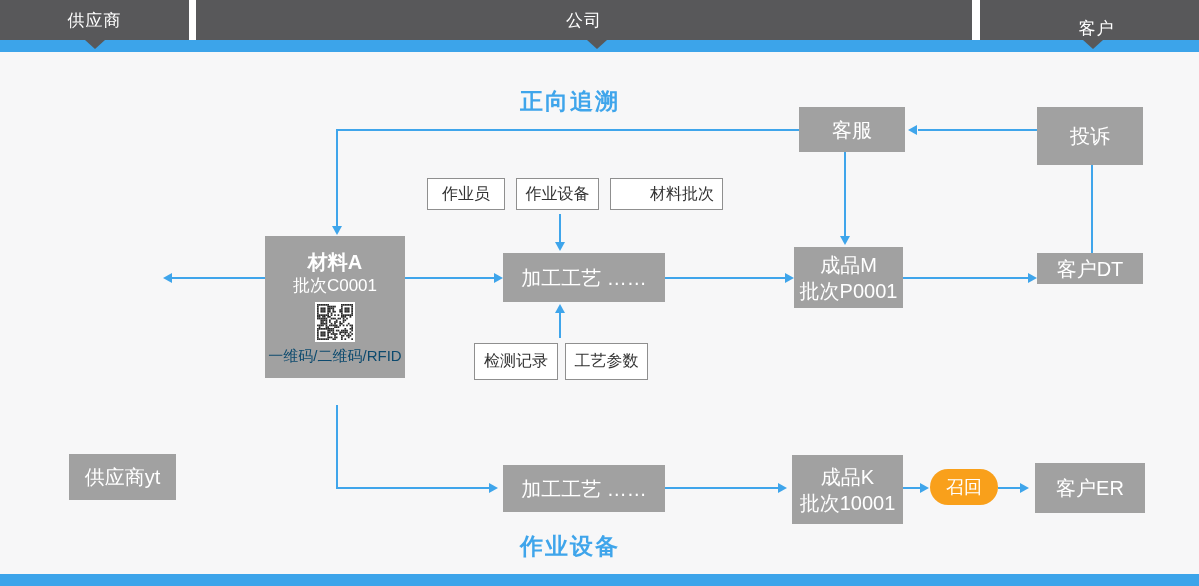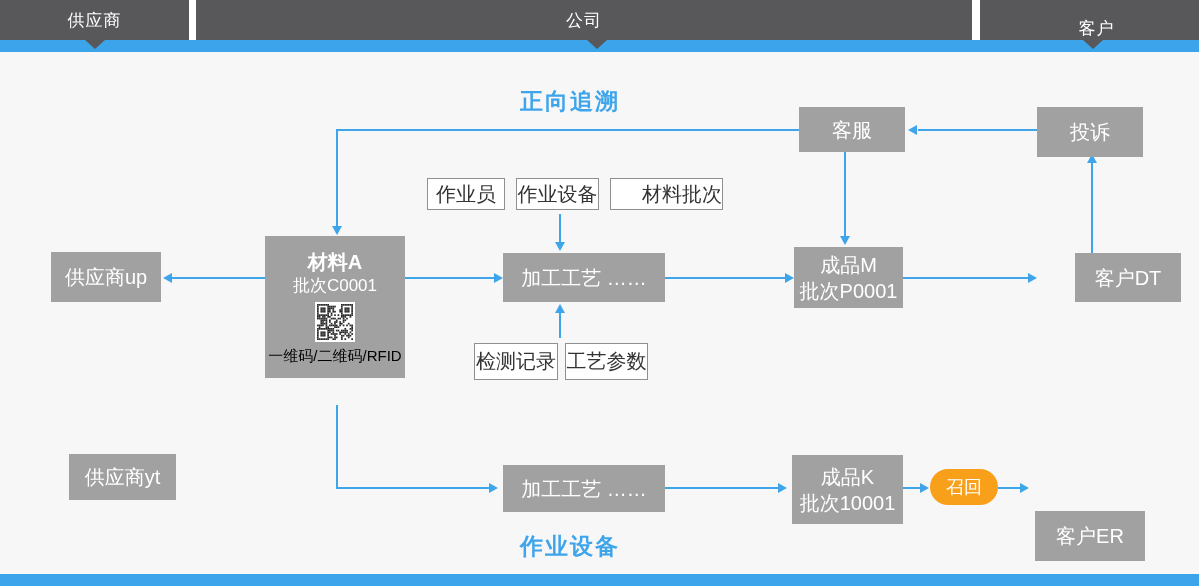--- a/index.html
+++ b/index.html
@@ -20,39 +20,39 @@
   .sect-title{position:absolute;width:220px;text-align:center;color:#3fa5eb;font-size:23px;font-weight:bold;letter-spacing:2px;}
 
   
   .gnode{position:absolute;background:#a1a1a1;color:#fff;display:flex;flex-direction:column;
          align-items:center;justify-content:center;text-align:center;line-height:1.3;}
   .gnode .t1{font-size:20px;}
   .gnode .t2{font-size:20px;}
 
   
   .tag{position:absolute;background:#fff;border:1px solid #8f8f8f;color:#333;
-       display:flex;align-items:center;justify-content:center;font-size:20px;}
+       display:flex;align-items:center;justify-content:center;font-size:16px;}
 
   
   .pill{position:absolute;background:#f9a01b;color:#fff;border-radius:18px;
         display:flex;align-items:center;justify-content:center;font-size:18px;}
 
   
   .hl{position:absolute;height:2px;background:#3fa5eb;}
   .vl{position:absolute;width:2px;background:#3fa5eb;}
   .ah{position:absolute;width:0;height:0;}
   .ah.r{border-top:5px solid transparent;border-bottom:5px solid transparent;border-left:9px solid #3fa5eb;}
   .ah.l{border-top:5px solid transparent;border-bottom:5px solid transparent;border-right:9px solid #3fa5eb;}
   .ah.d{border-left:5px solid transparent;border-right:5px solid transparent;border-top:9px solid #3fa5eb;}
   .ah.u{border-left:5px solid transparent;border-right:5px solid transparent;border-bottom:9px solid #3fa5eb;}
 
   
   .qrbox{background:#fff;width:36px;height:36px;padding:2px;margin:5px 0 4px 0;}
   .qrbox svg{display:block;width:36px;height:36px;fill:#2a2a2a;}
-  .codes{font-size:15px;color:#000000;}
+  .codes{font-size:15px;color:#0c4a6e;}
 </style>
 </head>
 <body>
 
 <div id="stage">
 
   <div class="canvas"></div>
 
   <div class="hseg" style="left:0;width:189px;">
     <span>供应商</span>
@@ -107,25 +107,22 @@
   <div class="hl" style="left:665px;top:487px;width:113px;"></div>
   <div class="ah r" style="left:778px;top:483px;"></div>
   <div class="hl" style="left:903px;top:487px;width:17px;"></div>
   <div class="ah r" style="left:920px;top:483px;"></div>
   <div class="hl" style="left:998px;top:487px;width:22px;"></div>
   <div class="ah r" style="left:1020px;top:483px;"></div>
 
   <div class="gnode" style="left:799px;top:107px;width:106px;height:45px;">
     <span class="t1">客服</span>
   </div>
-  <div class="gnode" style="left:1037px;top:107px;width:106px;height:50px;">
+  <div class="gnode" style="left:1037px;top:107px;width:106px;height:58px;">
     <span class="t1">投诉</span>
-  </div>
-  <div class="gnode" style="left:51px;top:252px;width:110px;height:50px;">
-    <span class="t1">供应商up</span>
   </div>
 
   <div class="gnode" style="left:265px;top:236px;width:140px;height:142px;">
     <span class="t1" style="font-weight:bold;">材料A</span>
     <span class="t2" style="font-size:17px;">批次C0001</span>
     <span class="qrbox">
         <svg viewBox="0 0 21 21" xmlns="http://www.w3.org/2000/svg">
           <rect x="0" y="0" width="1" height="1"></rect>
           <rect x="1" y="0" width="1" height="1"></rect>
           <rect x="2" y="0" width="1" height="1"></rect>
@@ -367,38 +364,38 @@
     <span class="codes">一维码/二维码/RFID</span>
   </div>
 
   <div class="gnode" style="left:503px;top:253px;width:162px;height:49px;">
     <span class="t1">加工工艺 ……</span>
   </div>
   <div class="gnode" style="left:794px;top:247px;width:109px;height:61px;">
     <span class="t1">成品M</span>
     <span class="t2">批次P0001</span>
   </div>
-  <div class="gnode" style="left:1037px;top:253px;width:106px;height:49px;margin-left:38px;">
+  <div class="gnode" style="left:1037px;top:253px;width:106px;height:31px;">
     <span class="t1">客户DT</span>
   </div>
 
   <div class="gnode" style="left:69px;top:454px;width:107px;height:46px;">
     <span class="t1">供应商yt</span>
   </div>
   <div class="gnode" style="left:503px;top:465px;width:162px;height:47px;">
     <span class="t1">加工工艺 ……</span>
   </div>
   <div class="gnode" style="left:792px;top:455px;width:111px;height:69px;">
     <span class="t1">成品K</span>
     <span class="t2">批次10001</span>
   </div>
   <div class="pill" style="left:930px;top:469px;width:68px;height:36px;">
     <span>召回</span>
   </div>
-  <div class="gnode" style="left:1035px;top:463px;width:110px;height:50px;margin-top:48px;">
+  <div class="gnode" style="left:1035px;top:463px;width:110px;height:50px;">
     <span class="t1">客户ER</span>
   </div>
 
   <div class="tag" style="left:427px;top:178px;width:76px;height:30px;">
     <span>作业员</span>
   </div>
   <div class="tag" style="left:516px;top:178px;width:81px;height:30px;">
     <span>作业设备</span>
   </div>
   <div class="tag" style="left:610px;top:178px;width:80px;height:30px;padding-left:31px;">

